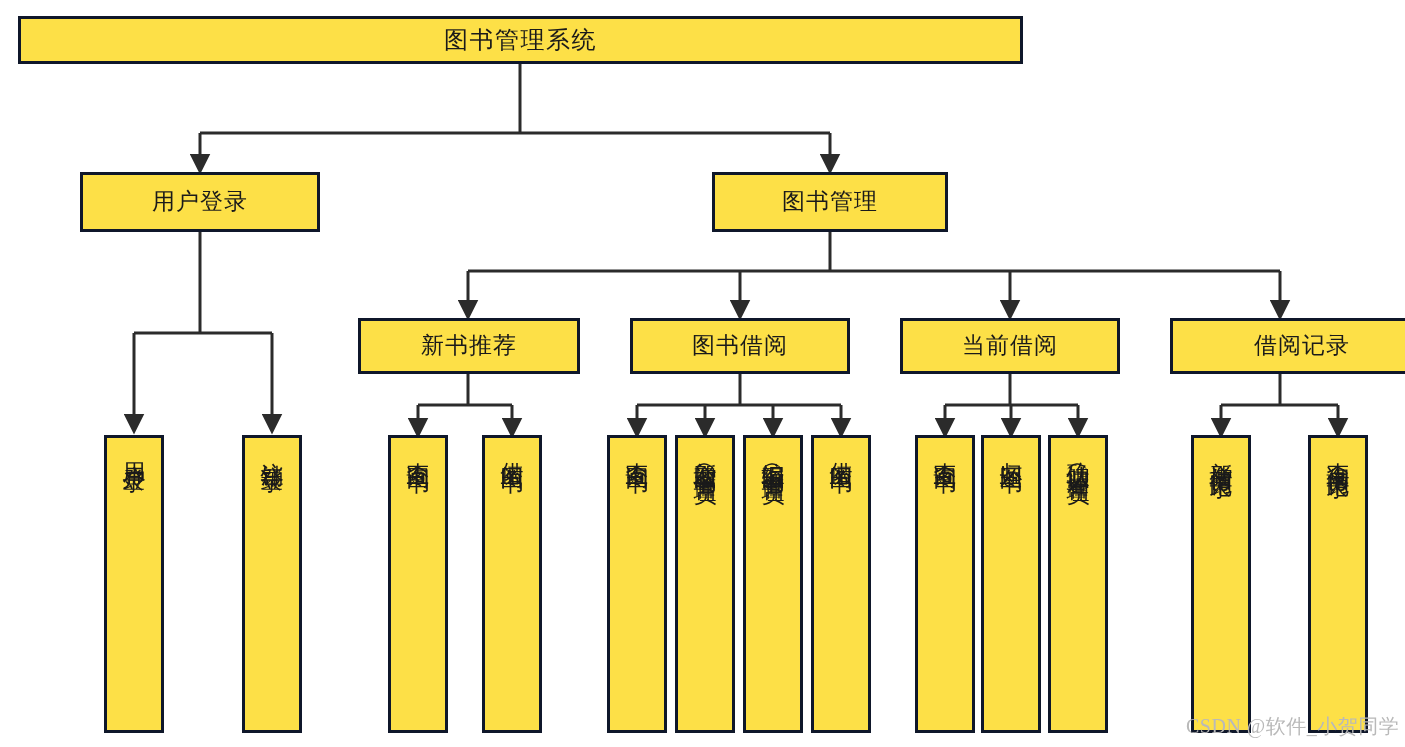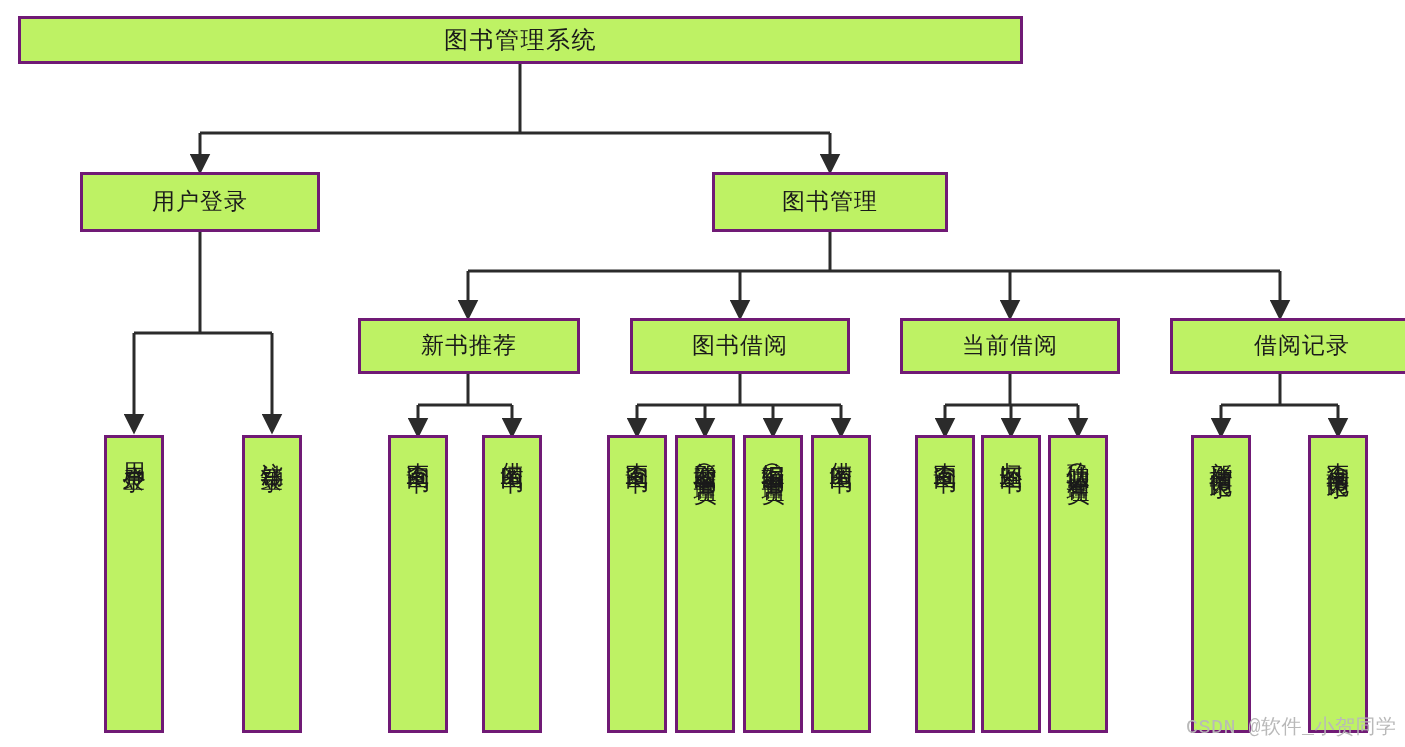--- a/index.html
+++ b/index.html
@@ -21,22 +21,22 @@
   #diagram-svg {
     position: absolute;
     left: 0;
     top: 0;
     width: 1405px;
     height: 747px;
   }
   .node {
     position: absolute;
     box-sizing: border-box;
-    border: 3px solid #701a75;
-    background: #bef264;
+    border: 3px solid #0f172a;
+    background: #fde047;
     display: flex;
     align-items: center;
     justify-content: center;
     color: #1a1a1a;
     overflow: hidden;
   }
   .node.horizontal {
     font-size: 23px;
     line-height: 1.1;
     letter-spacing: 1px;
@@ -63,21 +63,21 @@
     font-size: 23px;
   }
   .watermark {
     position: absolute;
     left: 1186px;
     top: 713px;
     font-size: 20px;
     color: #b9b9b9;
     letter-spacing: 0.5px;
     white-space: nowrap;
-    font-family: Liberation Mono, monospace;
+    font-family: Liberation Serif, serif;
   }
 </style>
 </head>
 <body>
 
 <div id="diagram-root">
 
   <svg id="diagram-svg" viewBox="0 0 1405 747" xmlns="http://www.w3.org/2000/svg">
     <defs>
       <marker id="arrow" viewBox="0 0 12 12" refX="6" refY="6" markerWidth="7" markerHeight="7" orient="auto-start-reverse">

